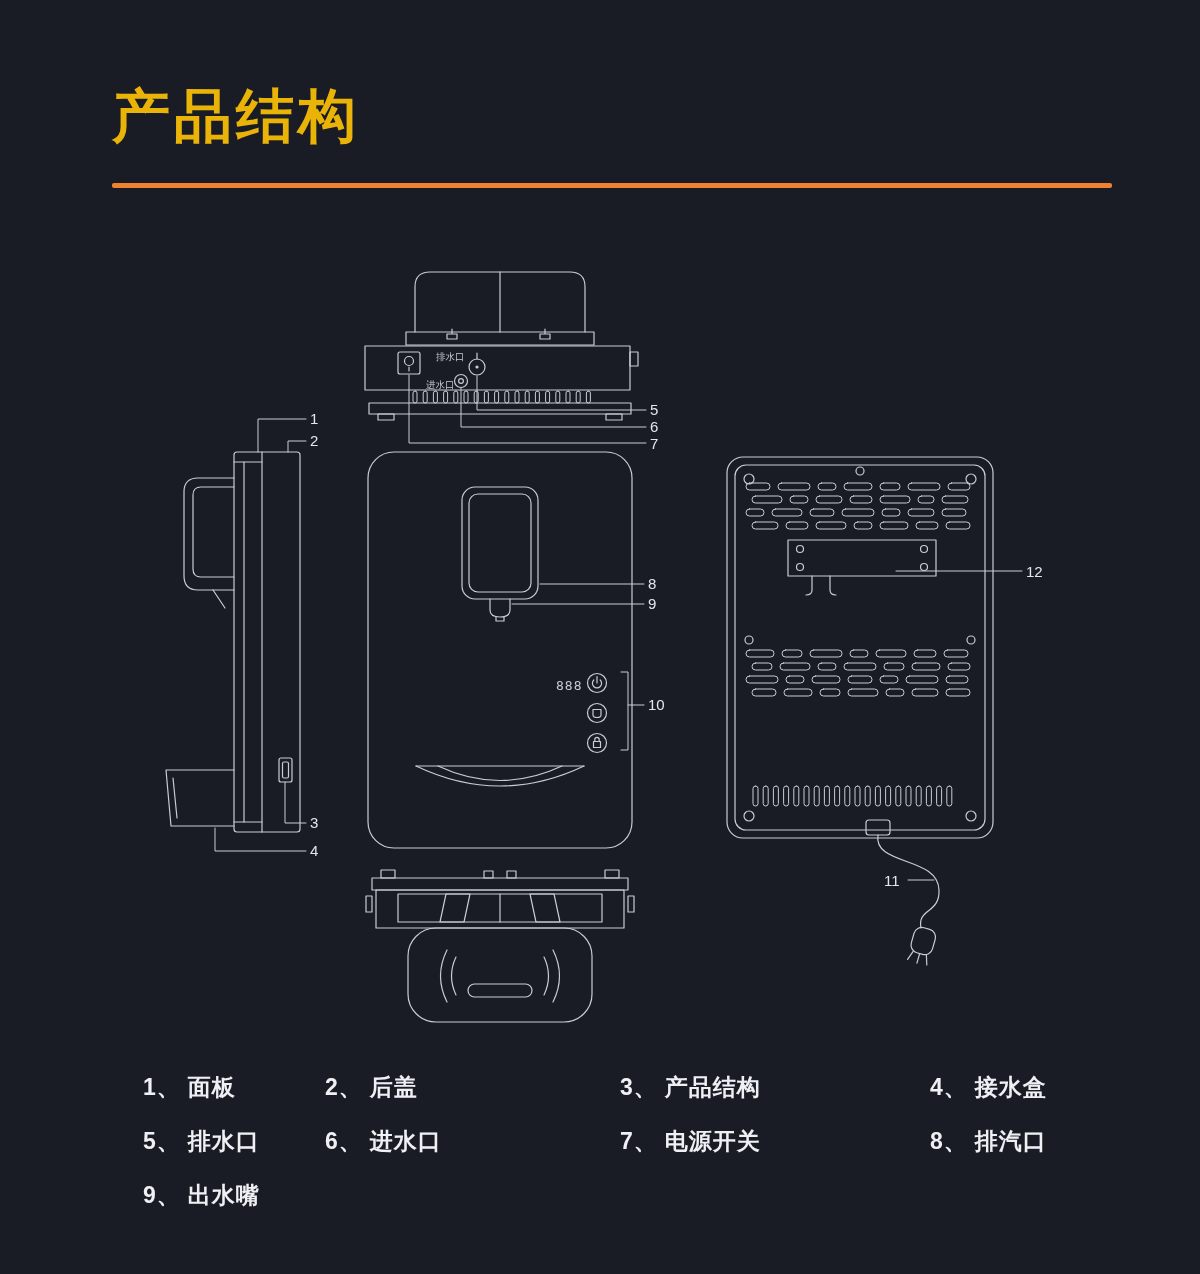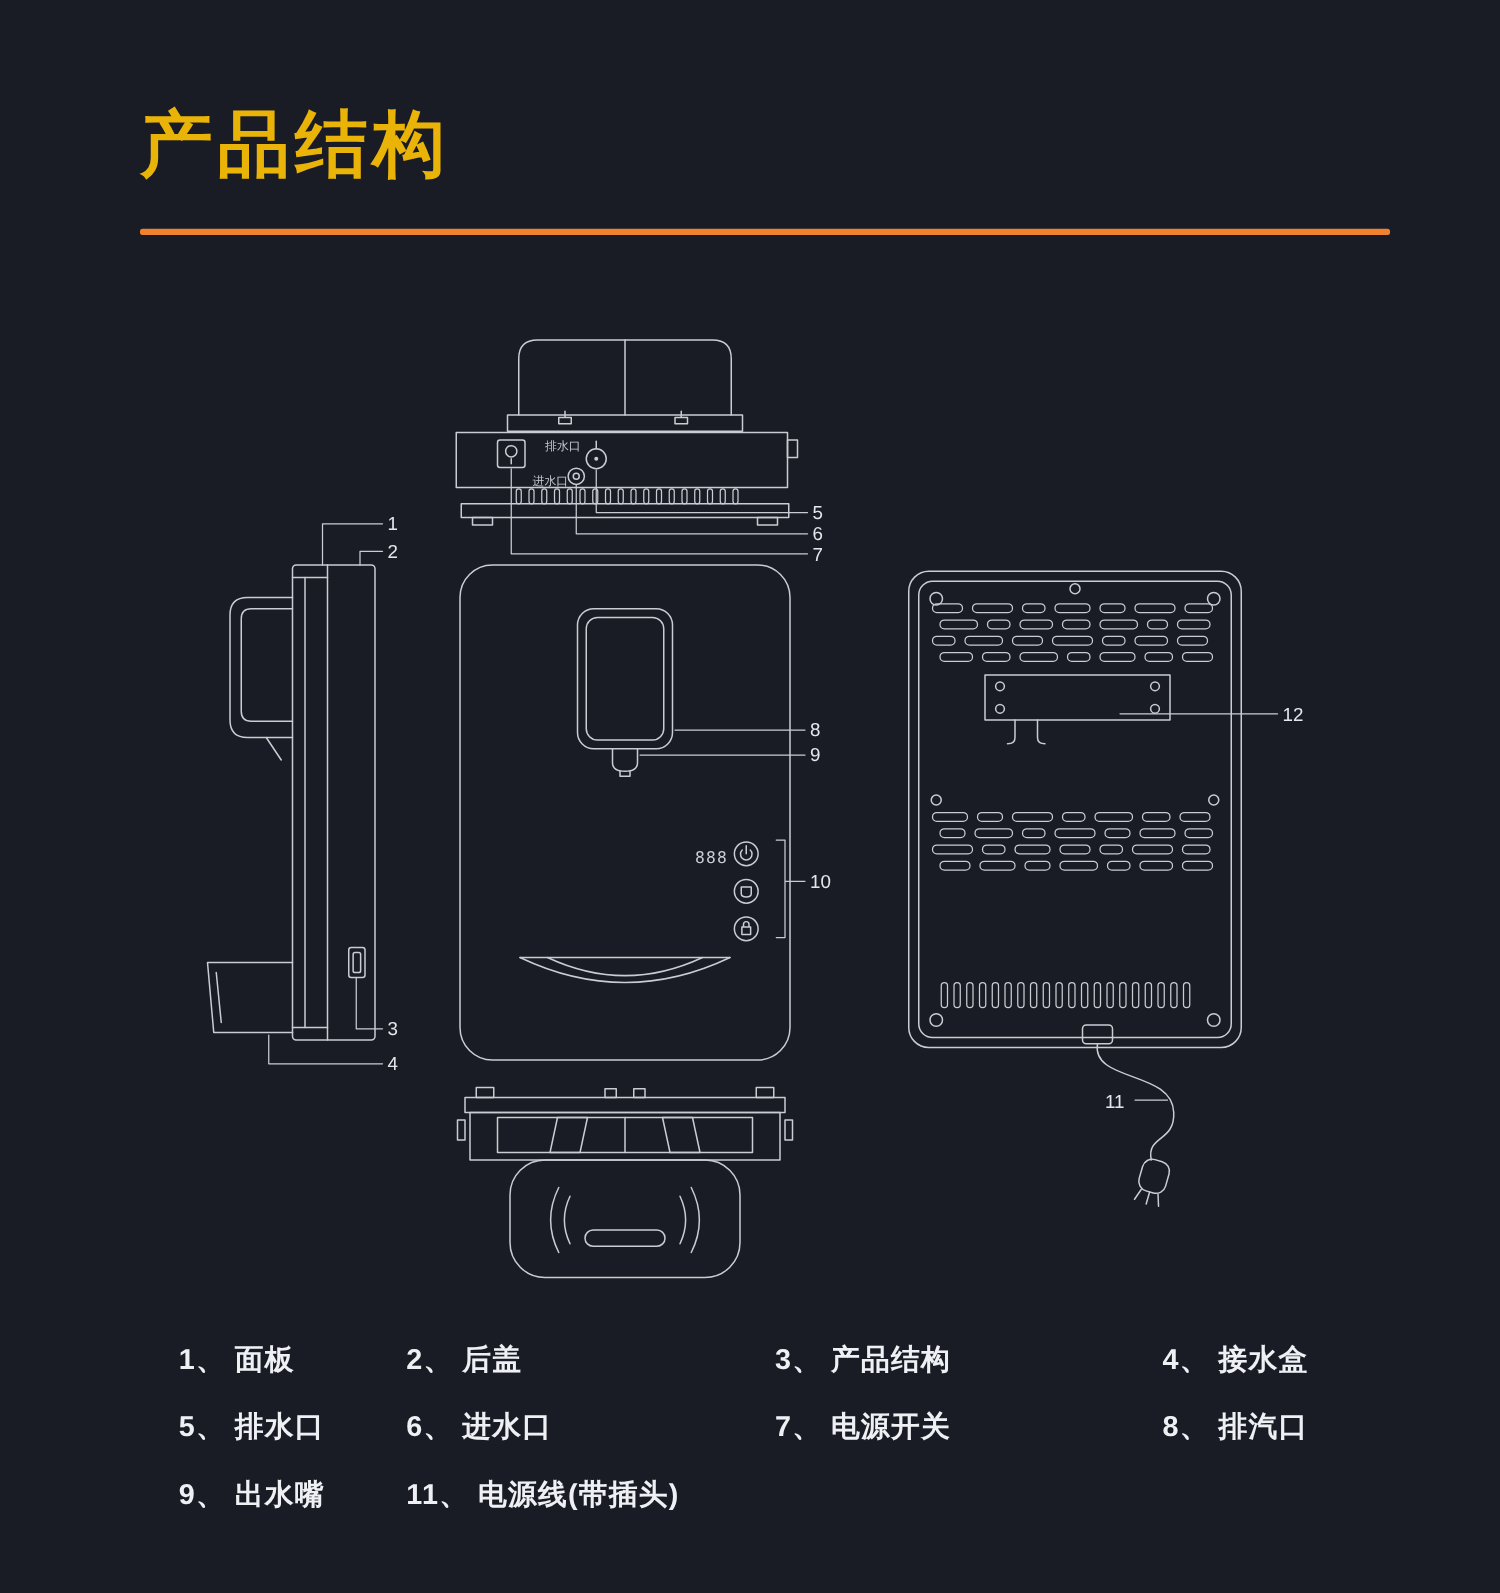--- a/index.html
+++ b/index.html
@@ -334,19 +334,15 @@
         <span class="lbl">电源开关</span>
       </div>
     <div class="legend-item">
         <span class="num">8、</span>
         <span class="lbl">排汽口</span>
       </div>
     <div class="legend-item">
         <span class="num">9、</span>
         <span class="lbl">出水嘴</span>
       </div>
-    <div class="legend-item">
-        <span class="num">11、</span>
-        <span class="lbl">电源线(带插头)</span>
-      </div>
   </div>
 
 </div>
 
 </body></html>

